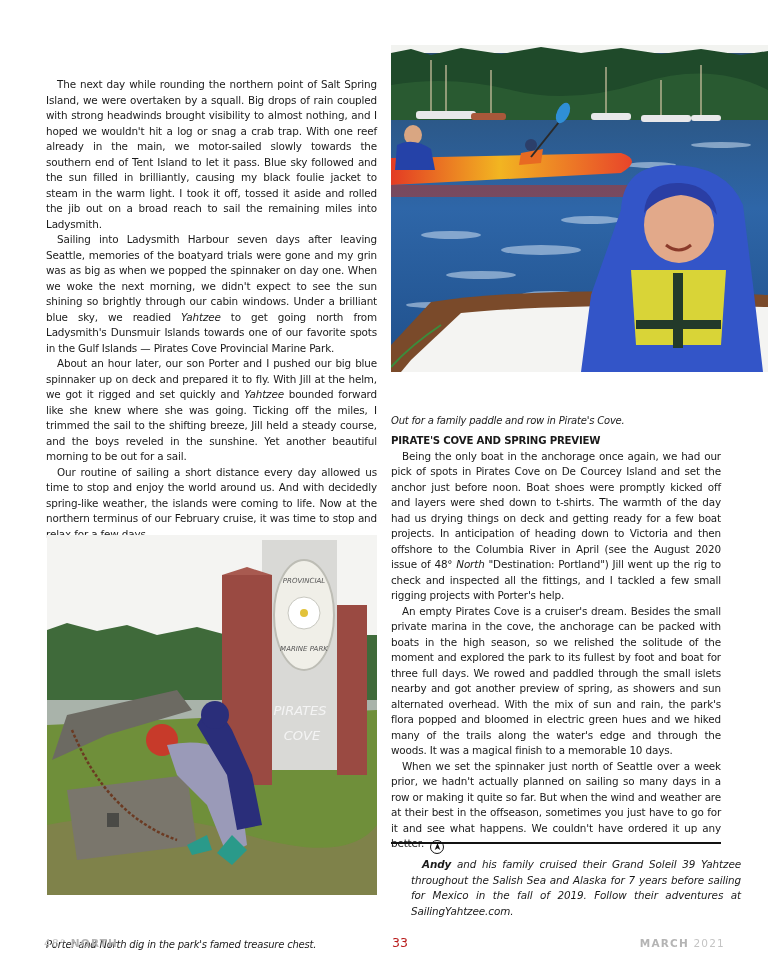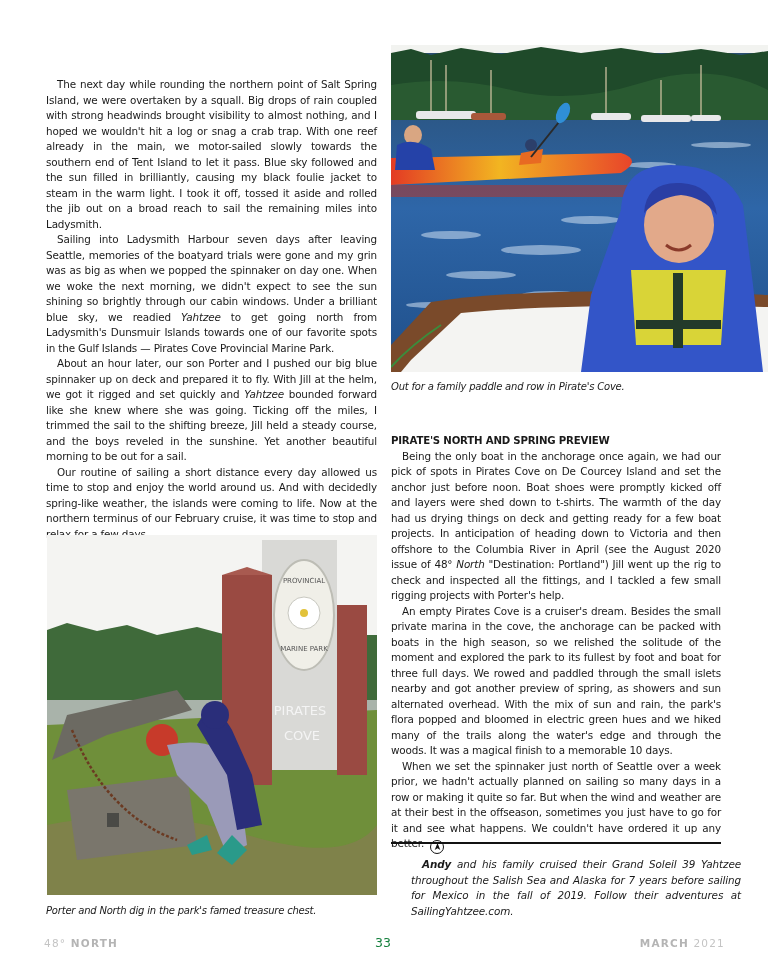--- a/index.html
+++ b/index.html
@@ -6,42 +6,42 @@
     html, body { width: 768px; height: 977px; background: #ffffff; overflow: hidden; }
     body { position: relative; font-family: "DejaVu Sans", sans-serif; color: #1a1a1a; }
 
     .col { position: absolute; font-size: 10.4px; line-height: 15.5px; text-align: justify; letter-spacing: -0.15px; margin-top: 27px; }
     .col p { text-indent: 11px; hyphens: none; }
     .col-left { left: 46px; top: 50px; width: 331px; }
     .col-right { left: 391px; top: 406px; width: 330px; }
 
     .section-head { font-weight: bold; text-indent: 0 !important; font-size: 10.2px; letter-spacing: -0.2px; }
 
-    .caption { position: absolute; font-style: italic; font-size: 10px; letter-spacing: -0.2px; color: #1a1a1a; }
+    .caption { position: absolute; font-style: italic; font-size: 10px; letter-spacing: -0.2px; color: #1a1a1a; margin-top: 34px; }
     .caption-top { left: 391px; top: 381px; }
     .caption-bottom { left: 46px; top: 905px; }
 
     .photo { position: absolute; overflow: hidden; }
     .photo-top { left: 391px; top: 45px; width: 377px; height: 327px; background: #2b5a8a; }
-    .photo-bottom { left: 47px; top: 535px; width: 330px; height: 360px; background: #7dd3fc; }
+    .photo-bottom { left: 47px; top: 535px; width: 330px; height: 360px; background: #7dd3fc; font-style: italic; }
     .photo svg { display: block; width: 100%; height: 100%; }
 
     .end-mark { display: inline-flex; align-items: center; justify-content: center; width: 14px; height: 14px; border: 1.6px solid #111; border-radius: 50%; margin-left: 6px; vertical-align: -3px; }
     .end-mark svg { width: 7px; height: 7px; }
 
     .rule { position: absolute; left: 391px; top: 842px; width: 330px; height: 1.5px; background: #111; }
 
     .bio { position: absolute; left: 391px; top: 857px; width: 330px; font-style: italic; font-size: 10.4px; line-height: 15.5px; text-align: justify; letter-spacing: -0.1px; margin-left: 20px; }
     .bio .first { text-indent: 11px; display: block; }
     .bio b { font-weight: bold; }
 
     .footer { position: absolute; top: 937px; font-size: 10.5px; letter-spacing: 1.2px; color: #c4c4c4; }
     .footer-left { left: 44px; }
     .footer-left .strong, .footer-right .strong { font-weight: bold; color: #b4b4b4; }
-    .footer-center { left: 375px; top: 935px; font-size: 12.5px; color: #15803d; letter-spacing: 0; }
+    .footer-center { left: 392px; top: 935px; font-size: 12.5px; color: #b91c1c; letter-spacing: 0; }
     .footer-right { right: 43px; }
   </style>
 </head>
 <body>
 
 <div class="col col-left">
   <p>The next day while rounding the northern point of Salt Spring Island, we were overtaken by a squall. Big drops of rain coupled with strong headwinds brought visibility to almost nothing, and I hoped we wouldn't hit a log or snag a crab trap. With one reef already in the main, we motor-sailed slowly towards the southern end of Tent Island to let it pass. Blue sky followed and the sun filled in brilliantly, causing my black foulie jacket to steam in the warm light. I took it off, tossed it aside and rolled the jib out on a broad reach to sail the remaining miles into Ladysmith.</p>
   <p><span>Sailing into Ladysmith Harbour seven days after leaving Seattle, memories of the boatyard trials were gone and my grin was as big as when we popped the spinnaker on day one. When we woke the next morning, we didn't expect to see the sun shining so brightly through our cabin windows. Under a brilliant blue sky, we readied </span><i>Yahtzee</i><span> to get going north from Ladysmith's Dunsmuir Islands towards one of our favorite spots in the Gulf Islands — Pirates Cove Provincial Marine Park.</span></p>
   <p><span>About an hour later, our son Porter and I pushed our big blue spinnaker up on deck and prepared it to fly. With Jill at the helm, we got it rigged and set quickly and </span><i>Yahtzee</i><span> bounded forward like she knew where she was going. Ticking off the miles, I trimmed the sail to the shifting breeze, Jill held a steady course, and the boys reveled in the sunshine. Yet another beautiful morning to be out for a sail.</span></p>
   <p>Our routine of sailing a short distance every day allowed us time to stop and enjoy the world around us. And with decidedly spring-like weather, the islands were coming to life. Now at the northern terminus of our February cruise, it was time to stop and relax for a few days.</p>
@@ -116,21 +116,21 @@
     <path d="M253 168 Q255 136 290 138 Q322 140 326 170 Q312 152 290 150 Q268 152 253 168 Z" fill="#2a3ea4"></path>
     <path d="M240 225 L335 225 L330 300 L245 300 Z" fill="#d9d437"></path>
     <rect x="282" y="228" width="10" height="75" fill="#233a2a"></rect>
     <rect x="245" y="275" width="85" height="9" fill="#233a2a"></rect>
     <path d="M275 200 Q288 210 300 200" stroke="#8a3a2a" stroke-width="3" fill="none"></path>
   </svg>
 </div>
 <div class="caption caption-top">Out for a family paddle and row in Pirate's Cove.</div>
 
 <div class="col col-right">
-  <p class="section-head">PIRATE'S NORTH AND SPRING PREVIEW</p>
+  <p class="section-head">PIRATE'S COVE AND SPRING PREVIEW</p>
   <p><span>Being the only boat in the anchorage once again, we had our pick of spots in Pirates Cove on De Courcey Island and set the anchor just before noon. Boat shoes were promptly kicked off and layers were shed down to t-shirts. The warmth of the day had us drying things on deck and getting ready for a few boat projects.</span> <span>In anticipation of heading down to Victoria and then offshore to the Columbia River in April (see the August 2020 issue of 48° </span><i>North</i><span> "Destination: Portland") Jill went up the rig to check and inspected all the fittings, and I tackled a few small rigging projects with Porter's help.</span></p>
   <p>An empty Pirates Cove is a cruiser's dream. Besides the small private marina in the cove, the anchorage can be packed with boats in the high season, so we relished the solitude of the moment and explored the park to its fullest by foot and boat for three full days. We rowed and paddled through the small islets nearby and got another preview of spring, as showers and sun alternated overhead. With the mix of sun and rain, the park's flora popped and bloomed in electric green hues and we hiked many of the trails along the water's edge and through the woods. It was a magical finish to a memorable 10 days.</p>
   <p><span>When we set the spinnaker just north of Seattle over a week prior, we hadn't actually planned on sailing so many days in a row or making it quite so far. But when the wind and weather are at their best in the offseason, sometimes you just have to go for it and see what happens. We couldn't have ordered it up any better.</span><span class="end-mark">
         <svg viewBox="0 0 10 10">
           <path d="M5 0 L9 10 L5 7.5 L1 10 Z" fill="#111"></path>
         </svg>
       </span></p>
 </div>
 
 <div class="photo photo-bottom">

